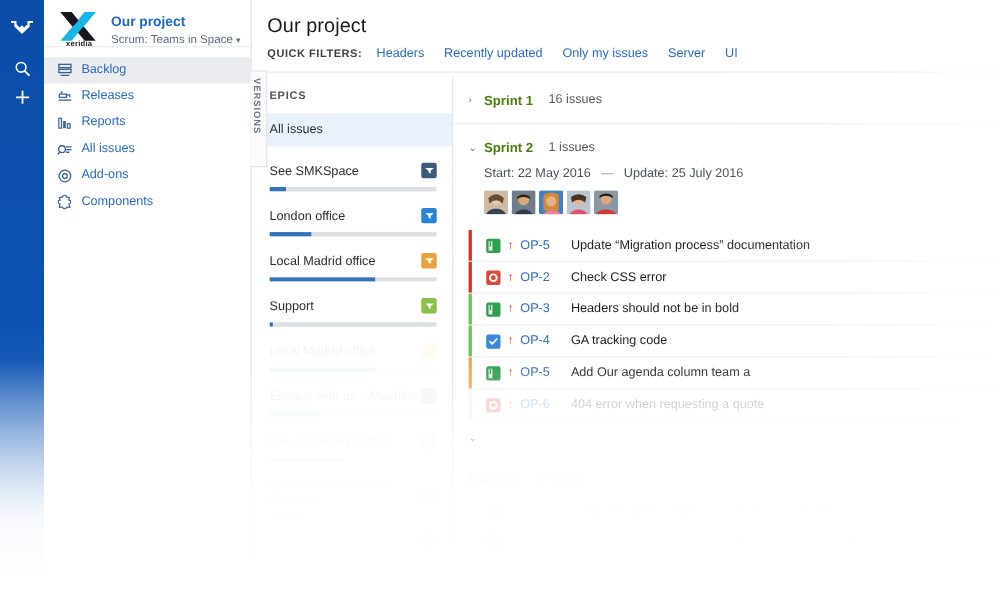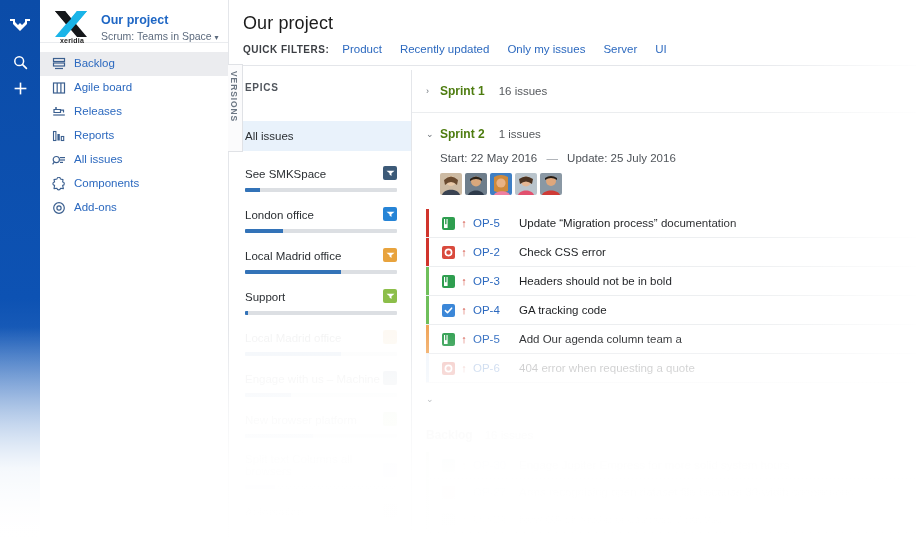--- a/index.html
+++ b/index.html
@@ -68,21 +68,21 @@
   .qf{display:flex;align-items:center;padding:9px 0 10px 14px;font-size:11px;}
   .qf-label{font-size:10px;font-weight:bold;letter-spacing:.5px;color:#3c3f44;margin-right:13px;}
   .qf-item{color:#2c69bf;margin-right:18px;cursor:pointer;font-size:11.5px;}
   .qf-sep{border-bottom:1px solid #e4e6ea;}
 
   
   .epics{
     position:absolute;left:0;top:70px;width:182px;bottom:0;border-right:1px solid #e4e6ea;
     overflow:hidden;
   }
-  .epics-head{font-size:10px;font-weight:bold;letter-spacing:.7px;color:#50555c;padding:12px 0 28px 16px;}
+  .epics-head{font-size:10px;font-weight:bold;letter-spacing:.7px;color:#50555c;padding:12px 0 10px 16px;}
   .epic-all{
     font-size:11.5px;color:#2b2f33;background:#e9f2fb;padding:9px 0 9px 16px;
   }
   .epic{padding:15px 14px 0 16px;}
   .epic-row{display:flex;align-items:flex-end;justify-content:space-between;}
   .epic-name{font-size:11.5px;color:#2b2f33;}
   .epic-badge{
     width:14px;height:14px;border-radius:2px;display:flex;align-items:center;justify-content:center;flex:none;
   }
   .epic-badge svg{display:block;}
@@ -177,30 +177,20 @@
         <span class="nav-ico">
           <svg width="14" height="14" viewBox="0 0 14 14">
             <rect x="1.5" y="1.5" width="11" height="3" fill="none" stroke="#3b5f8f" stroke-width="1.2"></rect>
             <rect x="1.5" y="6" width="11" height="3" fill="none" stroke="#3b5f8f" stroke-width="1.2"></rect>
             <line x1="3" y1="11.5" x2="11" y2="11.5" stroke="#3b5f8f" stroke-width="1.2"></line>
           </svg>
         </span>
         <span class="nav-label">Backlog</span>
       </div>
 
-      <div class="nav-item">
-        <span class="nav-ico">
-          <svg width="14" height="14" viewBox="0 0 14 14">
-            <rect x="1.5" y="2" width="11" height="10" fill="none" stroke="#3b5f8f" stroke-width="1.2"></rect>
-            <line x1="5.2" y1="2" x2="5.2" y2="12" stroke="#3b5f8f" stroke-width="1.2"></line>
-            <line x1="8.9" y1="2" x2="8.9" y2="12" stroke="#3b5f8f" stroke-width="1.2"></line>
-          </svg>
-        </span>
-        <span class="nav-label">Agile board</span>
-      </div>
 
       <div class="nav-item">
         <span class="nav-ico">
           <svg width="14" height="14" viewBox="0 0 14 14">
             <path d="M2 4.5 L8.5 4.5 L8.5 7.5 L2 7.5 Z" fill="none" stroke="#3b5f8f" stroke-width="1.2"></path>
             <path d="M8.5 5.2 L11.5 5.2 L11.5 7.5" fill="none" stroke="#3b5f8f" stroke-width="1.2"></path>
             <line x1="1.2" y1="10" x2="12.8" y2="10" stroke="#3b5f8f" stroke-width="1.2"></line>
             <circle cx="4" cy="3" r="1" fill="#3b5f8f"></circle>
           </svg>
         </span>
@@ -227,46 +217,46 @@
             <line x1="8" y1="7" x2="13" y2="7" stroke="#3b5f8f" stroke-width="1.2"></line>
             <line x1="8" y1="9.4" x2="11" y2="9.4" stroke="#3b5f8f" stroke-width="1.2"></line>
           </svg>
         </span>
         <span class="nav-label">All issues</span>
       </div>
 
       <div class="nav-item">
         <span class="nav-ico">
           <svg width="14" height="14" viewBox="0 0 14 14">
-            <path d="M5 2 A1.6 1.6 0 1 1 8.4 2 L11 2.6 L10.6 5 A1.6 1.6 0 1 1 10.6 8.4 L11.4 11.6 L8.4 11.2 A1.6 1.6 0 1 1 5 11.2 L2 11.6 L2.6 8.4 A1.6 1.6 0 1 1 2.6 5 L2 2.6 Z" fill="none" stroke="#3b5f8f" stroke-width="1.1" stroke-linejoin="round"></path>
+            <circle cx="7" cy="7" r="5.3" fill="none" stroke="#3b5f8f" stroke-width="1.2"></circle>
+            <circle cx="7" cy="7" r="2.1" fill="none" stroke="#3b5f8f" stroke-width="1.2"></circle>
           </svg>
         </span>
-        <span class="nav-label">Components</span>
+        <span class="nav-label">Add-ons</span>
       </div>
 
       <div class="nav-item">
         <span class="nav-ico">
           <svg width="14" height="14" viewBox="0 0 14 14">
-            <circle cx="7" cy="7" r="5.3" fill="none" stroke="#3b5f8f" stroke-width="1.2"></circle>
-            <circle cx="7" cy="7" r="2.1" fill="none" stroke="#3b5f8f" stroke-width="1.2"></circle>
+            <path d="M5 2 A1.6 1.6 0 1 1 8.4 2 L11 2.6 L10.6 5 A1.6 1.6 0 1 1 10.6 8.4 L11.4 11.6 L8.4 11.2 A1.6 1.6 0 1 1 5 11.2 L2 11.6 L2.6 8.4 A1.6 1.6 0 1 1 2.6 5 L2 2.6 Z" fill="none" stroke="#3b5f8f" stroke-width="1.1" stroke-linejoin="round"></path>
           </svg>
         </span>
-        <span class="nav-label">Add-ons</span>
+        <span class="nav-label">Components</span>
       </div>
 
     </div>
   </div>
 
   <div class="main">
 
     <div class="page-title">Our project</div>
 
     <div class="qf">
       <span class="qf-label">QUICK FILTERS:</span>
-      <span class="qf-item">Product</span>
+      <span class="qf-item">Headers</span>
       <span class="qf-item">Recently updated</span>
       <span class="qf-item">Only my issues</span>
       <span class="qf-item">Server</span>
       <span class="qf-item">UI</span>
     </div>
     <div class="qf-sep"></div>
 
     <div class="epics">
       <div class="epics-head">EPICS</div>
       <div class="epic-all">All issues</div>

